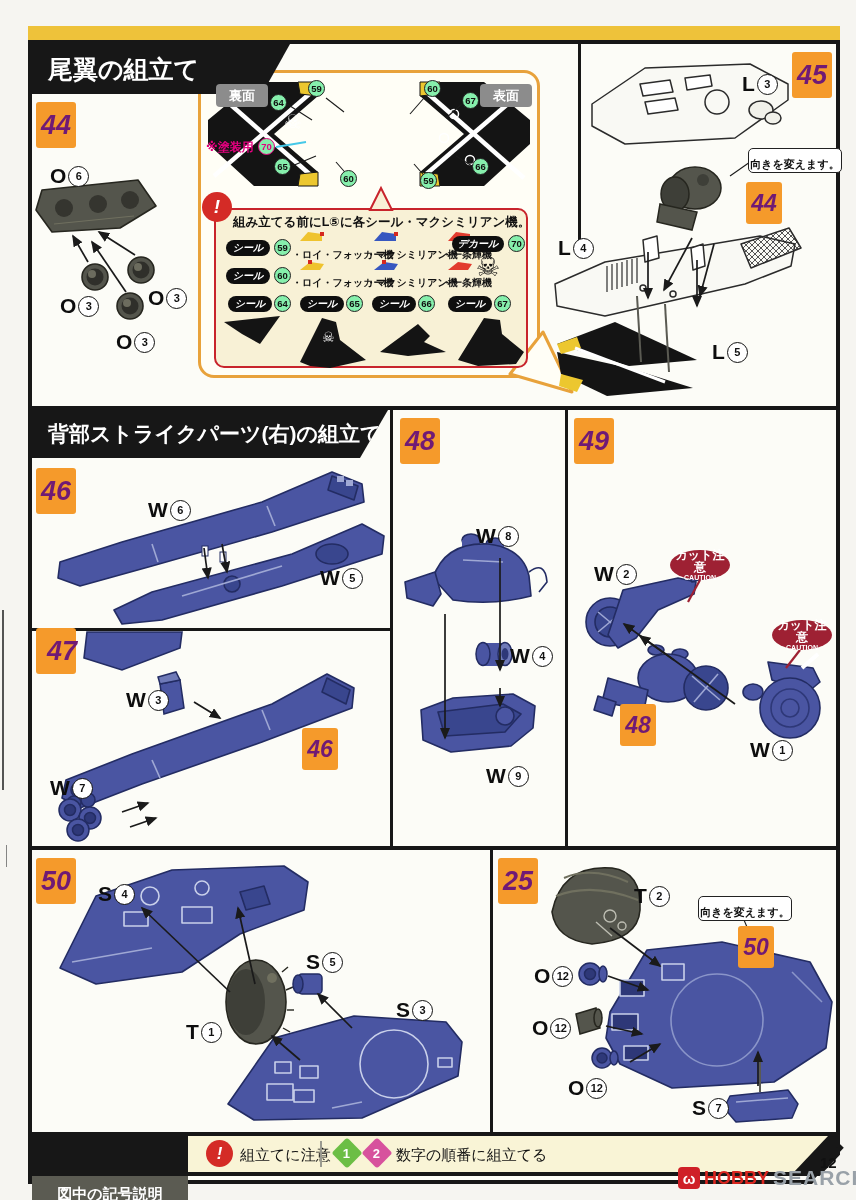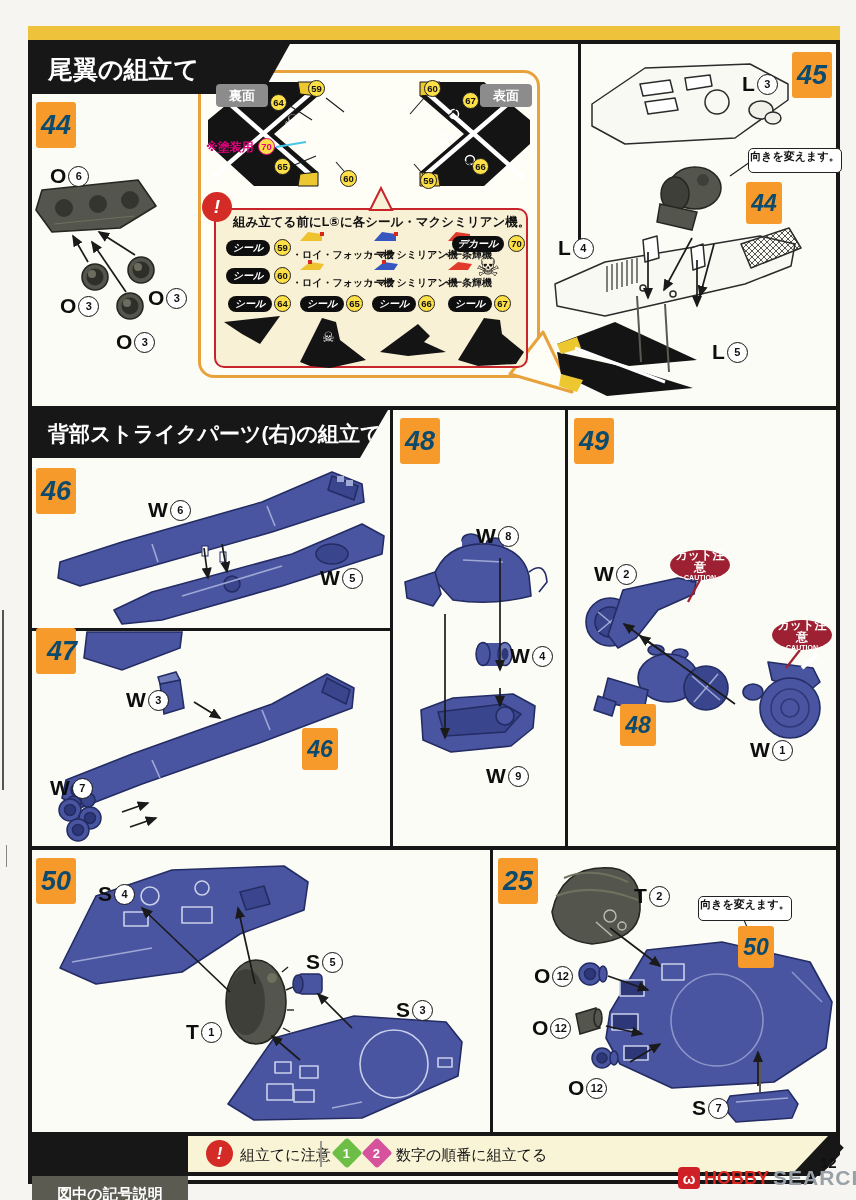--- a/index.html
+++ b/index.html
@@ -3,42 +3,42 @@
 <meta charset="utf-8">
 <style>
   html,body{margin:0;padding:0;}
   body{width:856px;height:1200px;position:relative;background:#f6f5f1;
        font-family:"Liberation Sans","DejaVu Sans",sans-serif;color:#111;overflow:hidden;}
   .abs{position:absolute;box-sizing:border-box;}
   .frame{border:4px solid #171717;background:#fcfcf7;}
   .divider{background:#171717;}
   .hband{background:#171717;color:#fff;font-weight:bold;display:flex;align-items:center;
          padding-left:20px;clip-path:polygon(0 0,100% 0,calc(100% - 28px) 100%,0 100%);z-index:5;}
-  .badge{background:#f59a2b;color:#0c4a6e;font-weight:bold;font-style:italic;
+  .badge{background:#f59a2b;color:#701a75;font-weight:bold;font-style:italic;
          display:flex;align-items:center;justify-content:center;border-radius:3px;z-index:6;}
   .badge-lg{width:40px;height:46px;font-size:27px;}
   .badge-sm{width:36px;height:42px;font-size:23px;}
   .plabel{display:flex;align-items:center;gap:2px;z-index:6;}
   .pl{font-weight:bold;font-size:21px;color:#0d0d0d;}
   .pc{width:19px;height:19px;border:1.7px solid #111;border-radius:50%;background:#fff;
       font-size:11px;font-weight:bold;display:flex;align-items:center;justify-content:center;}
-  .circ-s{width:17px;height:17px;border:1.3px solid #222;border-radius:50%;background:#fde047;
+  .circ-s{width:17px;height:17px;border:1.3px solid #222;border-radius:50%;background:#86efac;
       font-size:9.5px;font-weight:bold;display:flex;align-items:center;justify-content:center;z-index:6;}
   .bubble{background:#fffef6;border:3px solid #e8a23b;border-radius:16px;z-index:1;}
   .warnbox{background:#f8f1d6;border:2.5px solid #c8242c;border-radius:10px;z-index:2;}
   .excl{background:#d42b26;border-radius:50%;color:#fff;font-weight:bold;display:flex;
         align-items:center;justify-content:center;z-index:7;font-style:italic;}
   .sidelabel{background:#8c8c8c;color:#fff;font-weight:bold;font-size:13px;border-radius:4px;
         display:flex;align-items:center;justify-content:center;z-index:6;}
   .pill{background:#0e0e0e;color:#fff;border-radius:9px;font-size:10px;font-style:italic;
         font-weight:bold;display:flex;align-items:center;justify-content:center;z-index:6;}
   .magenta{color:#e4007f;font-weight:bold;z-index:6;}
   .circ-m{border-color:#e4007f;color:#e4007f;}
   .callout-box{border:1.5px solid #222;border-radius:5px;background:#fff;font-size:11px;
-        display:flex;align-items:flex-start;justify-content:center;z-index:6;font-weight:bold;}
+        display:flex;align-items:flex-end;justify-content:center;z-index:6;font-weight:bold;}
   .cau{background:#9e2133;color:#fff;border-radius:50%;text-align:center;z-index:6;
        display:flex;flex-direction:column;align-items:center;justify-content:center;line-height:1.05;}
   .cau .jp{font-size:12px;font-weight:bold;}
   .cau .en{font-size:7px;font-weight:bold;}
   .chip{z-index:6;}
   .name{font-size:10px;font-weight:bold;z-index:6;white-space:nowrap;}
   .instr{font-size:12.5px;font-weight:bold;z-index:6;white-space:nowrap;}
   .skull{z-index:6;line-height:1;}
   .legend-bg{background:#171717;z-index:4;}
   .legend-gray{background:#5b5b52;color:#fff;font-weight:bold;font-size:15px;display:flex;

